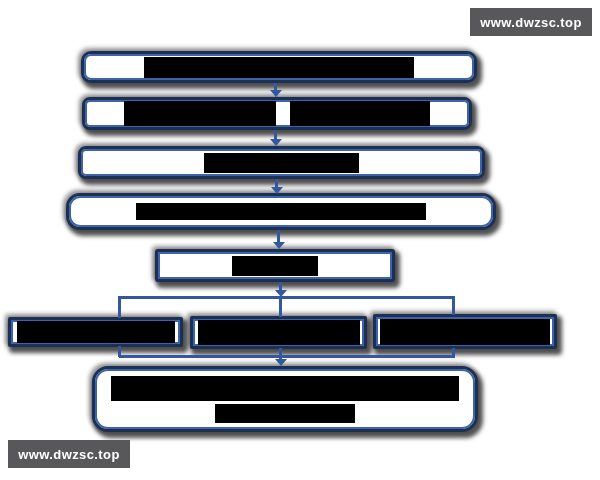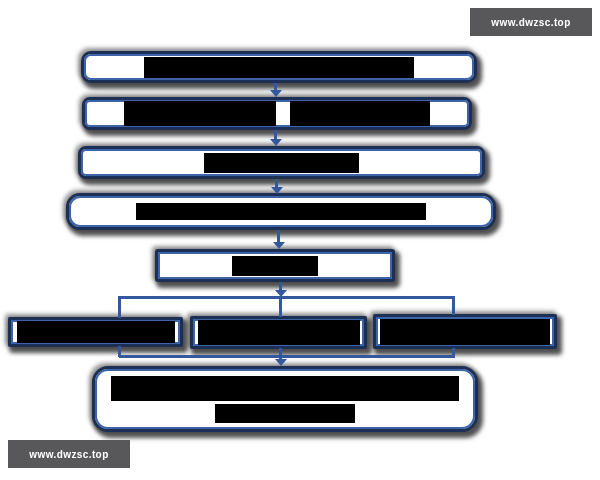--- a/index.html
+++ b/index.html
@@ -54,21 +54,21 @@
   .v-b2l{left:118px;top:346px;height:11px;}
   .v-b2m{left:279px;top:348px;height:9px;}
   .v-b2r{left:452px;top:348px;height:9px;}
   .h-b2{left:119px;top:355px;width:336px;}
   .v-fin{left:279px;top:356px;height:4px;}
   .h-fin{left:275px;top:359px;}
   
   .watermark{
     position:absolute;width:122px;height:28px;
     display:flex;justify-content:center;align-items:center;
-    font-size:10px;font-weight:bold;letter-spacing:0.4px;
+    font-size:13px;font-weight:bold;letter-spacing:0.4px;
   }
   .wm-tr{left:470px;top:8px;}
   .wm-bl{left:8px;top:440px;}
 </style>
 </head>
 <body>
 
 <div class="canvas">
 
   <div class="node n1">

